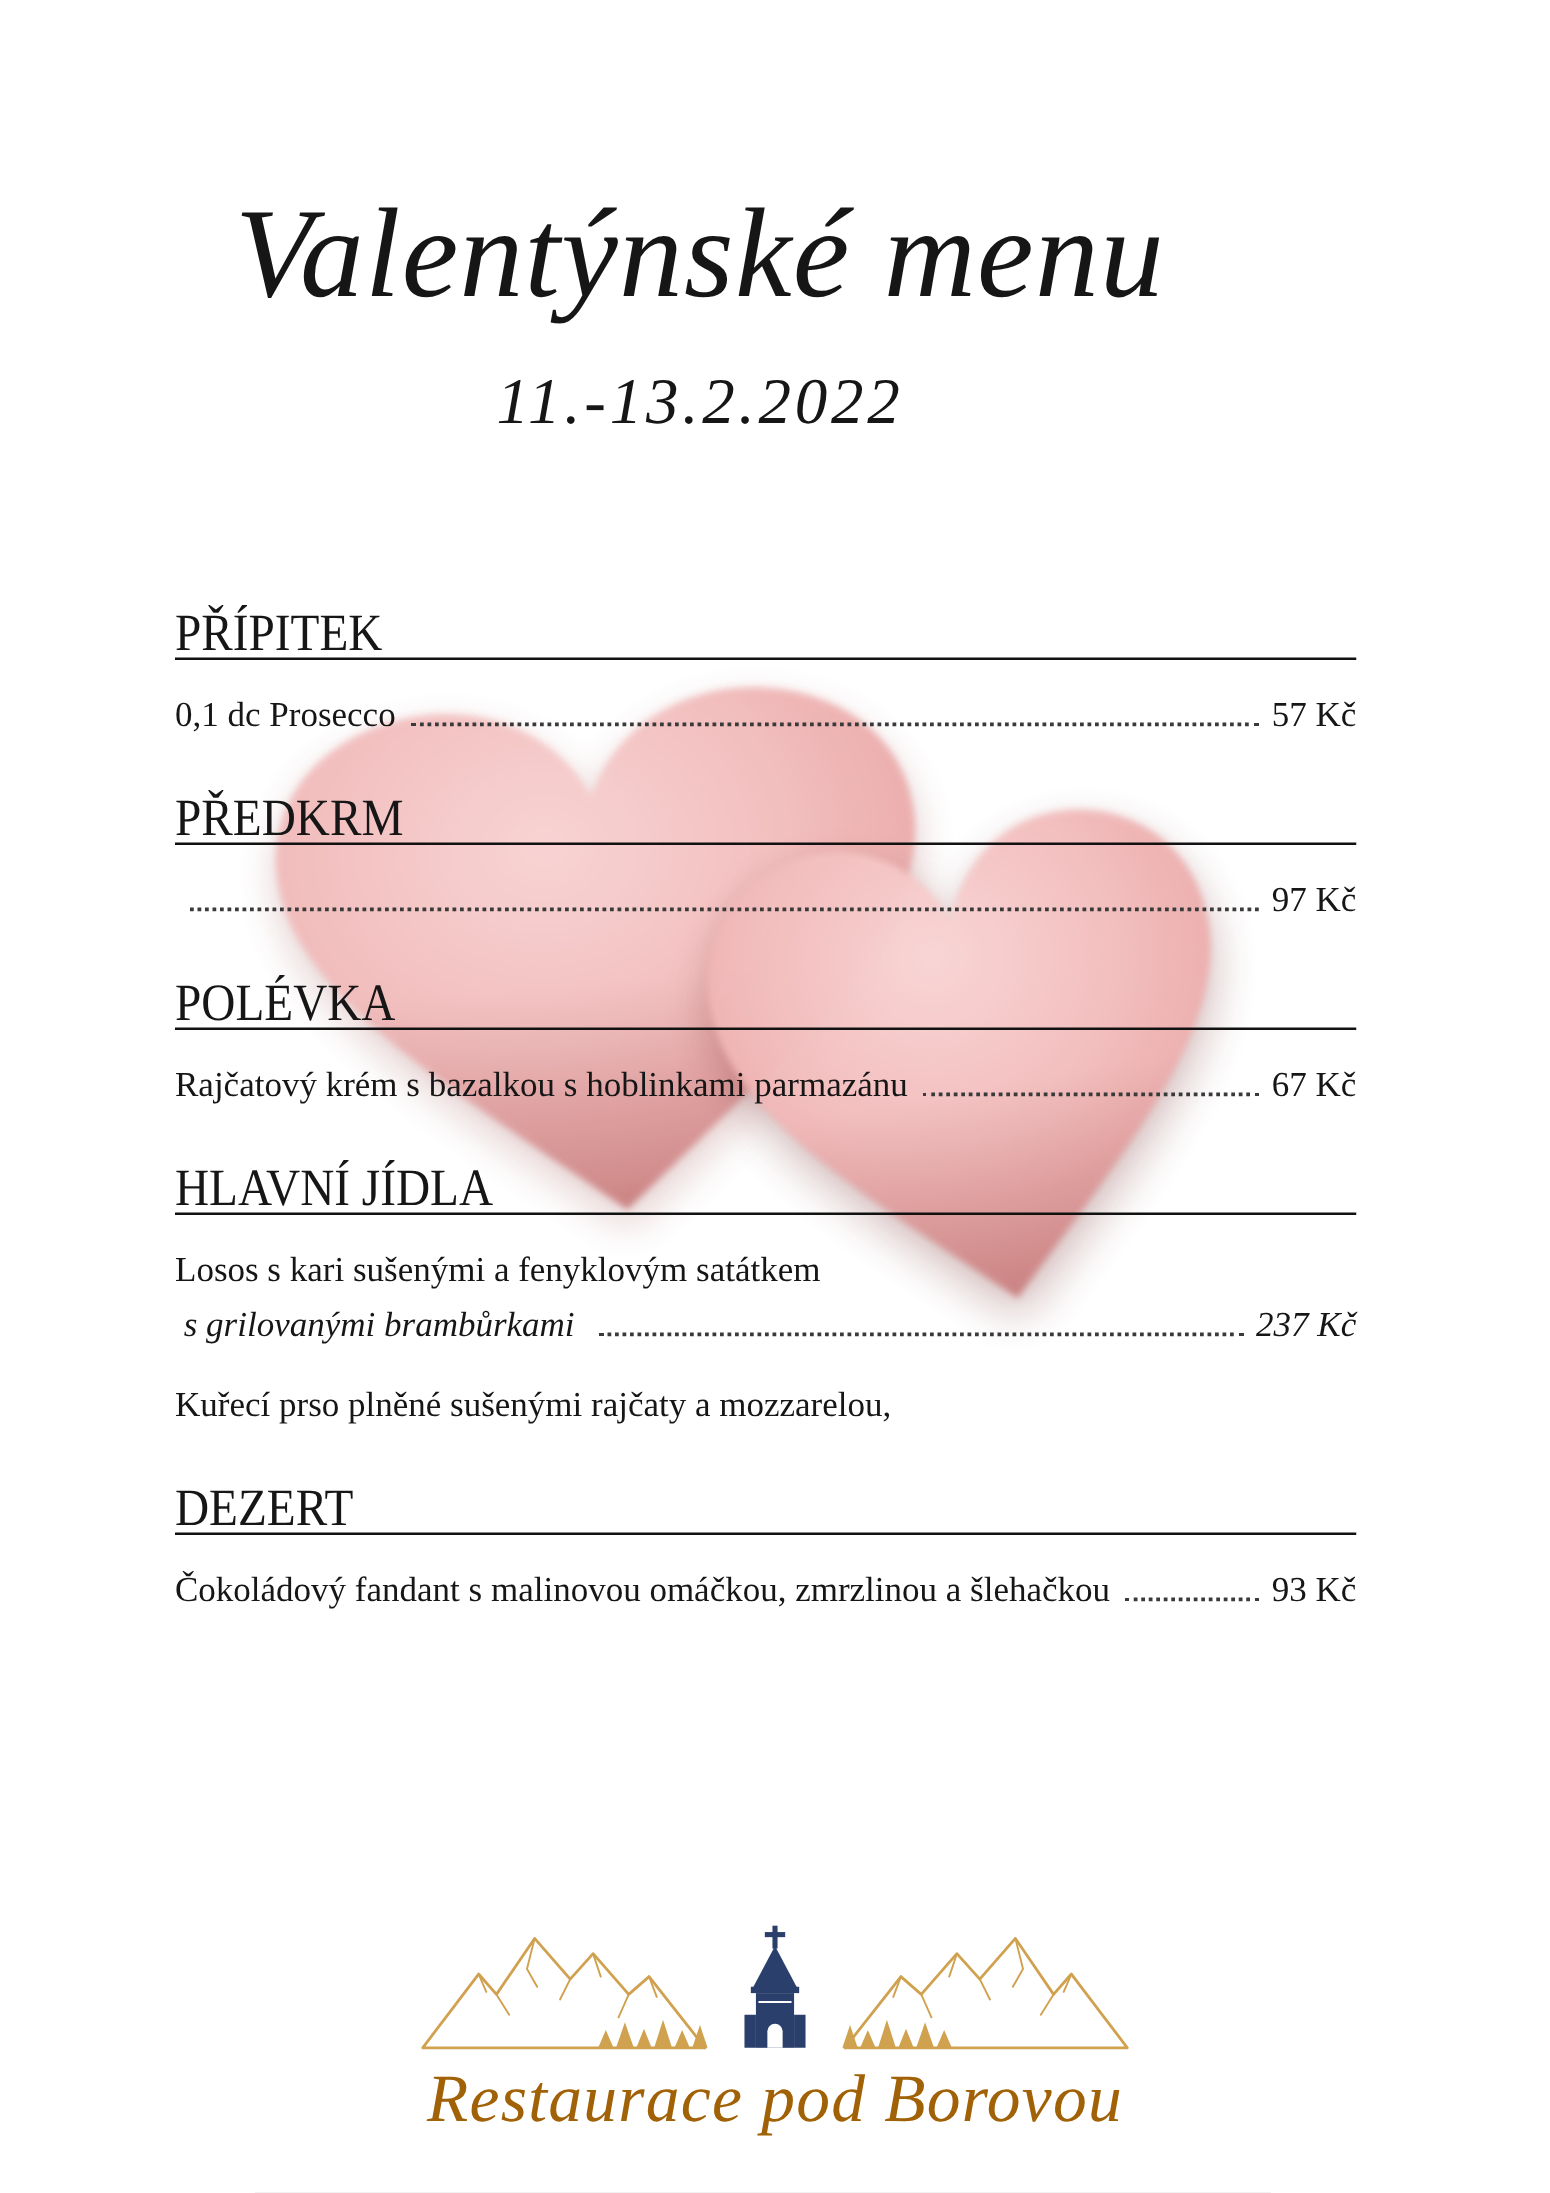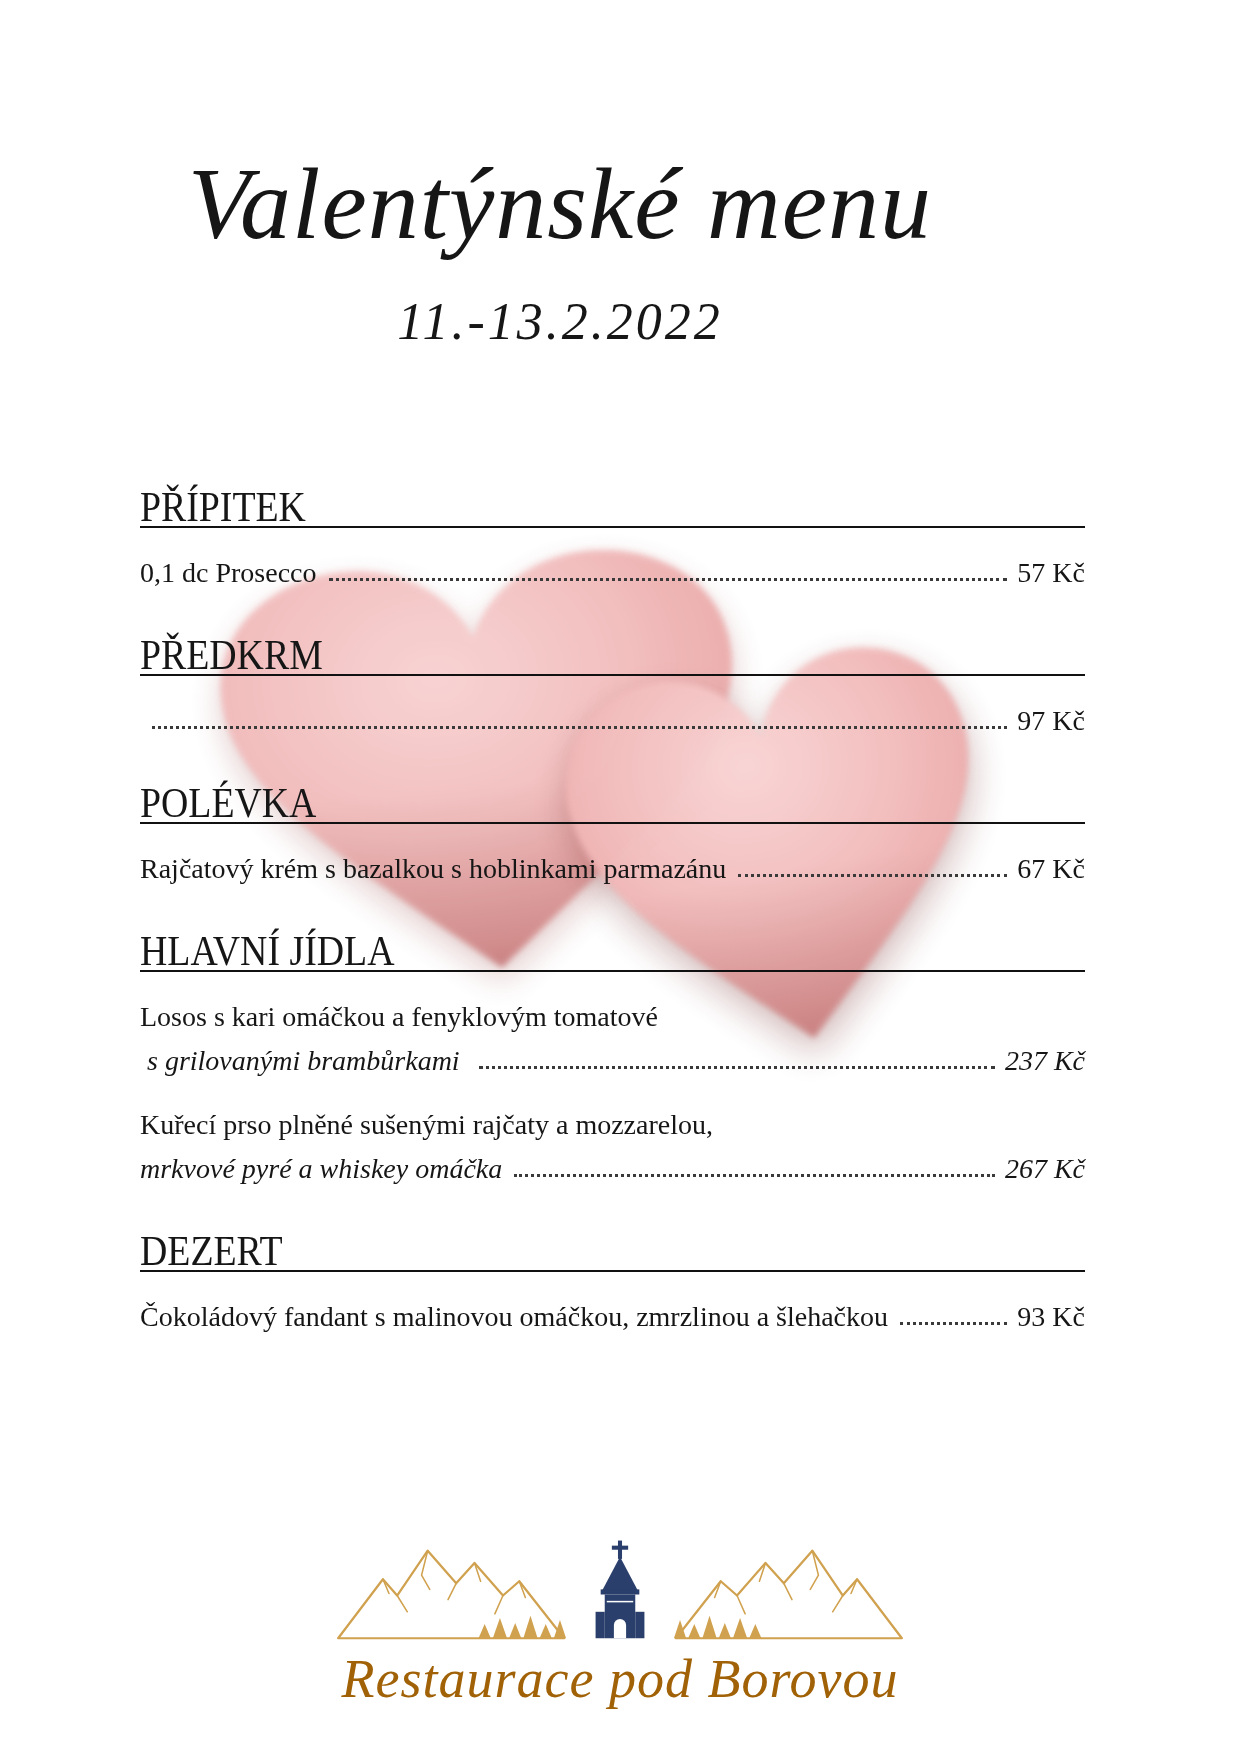--- a/index.html
+++ b/index.html
@@ -137,34 +137,29 @@
           <span class="item-name">Rajčatový krém s bazalkou s hoblinkami parmazánu</span>
           <span class="leader"></span>
           <span class="item-price">67 Kč</span>
         </div>
       </div>
     </section>
 
     <section class="menu-section">
       <h2 class="section-heading"><span class="ht">HLAVNÍ JÍDLA</span></h2>
       <div class="item">
-        <div class="item-line">Losos s kari omáčkou a fenyklovým tomatové</div>
+        <div class="item-line">Losos s kari sušenými a fenyklovým satátkem</div>
         <div class="item-row">
           <span class="item-name"> s grilovanými brambůrkami </span>
           <span class="leader"></span>
           <span class="item-price">237 Kč</span>
         </div>
       </div>
       <div class="item">
         <div class="item-line">Kuřecí prso plněné sušenými rajčaty a mozzarelou,</div>
-        <div class="item-row">
-          <span class="item-name">mrkvové pyré a whiskey omáčka</span>
-          <span class="leader"></span>
-          <span class="item-price">267 Kč</span>
-        </div>
       </div>
     </section>
 
     <section class="menu-section">
       <h2 class="section-heading"><span class="ht">DEZERT</span></h2>
       <div class="item">
         <div class="item-row">
           <span class="item-name">Čokoládový fandant s malinovou omáčkou, zmrzlinou a šlehačkou</span>
           <span class="leader"></span>
           <span class="item-price">93 Kč</span>

